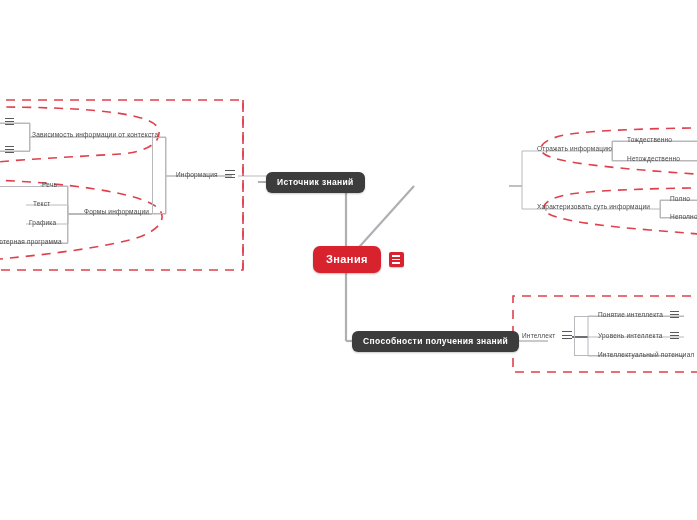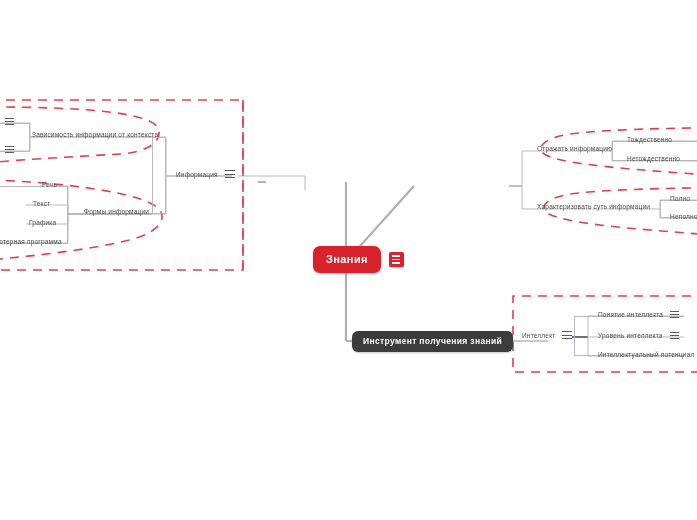--- a/index.html
+++ b/index.html
@@ -201,24 +201,27 @@
 
   <div class="node" style="left:313px; top:246px;">
     <div class="root-box">Знания</div>
     <span class="burger-red">
       <i></i>
         <i></i>
         <i></i>
     </span>
   </div>
 
+  <div class="node" style="left:266px; top:172px;">
+    <div class="main-box">Источник знаний</div>
+  </div>
 
 
   <div class="node" style="left:352px; top:331px;">
-    <div class="main-box">Инструмент получения знаний</div>
+    <div class="main-box">Способности получения знаний</div>
   </div>
 
   <div class="node" style="left:176px; top:170px;">
     <span class="leaf-label">Информация</span>
     <span class="burger wide">
       <i></i>
         <i></i>
         <i></i>
     </span>
   </div>

